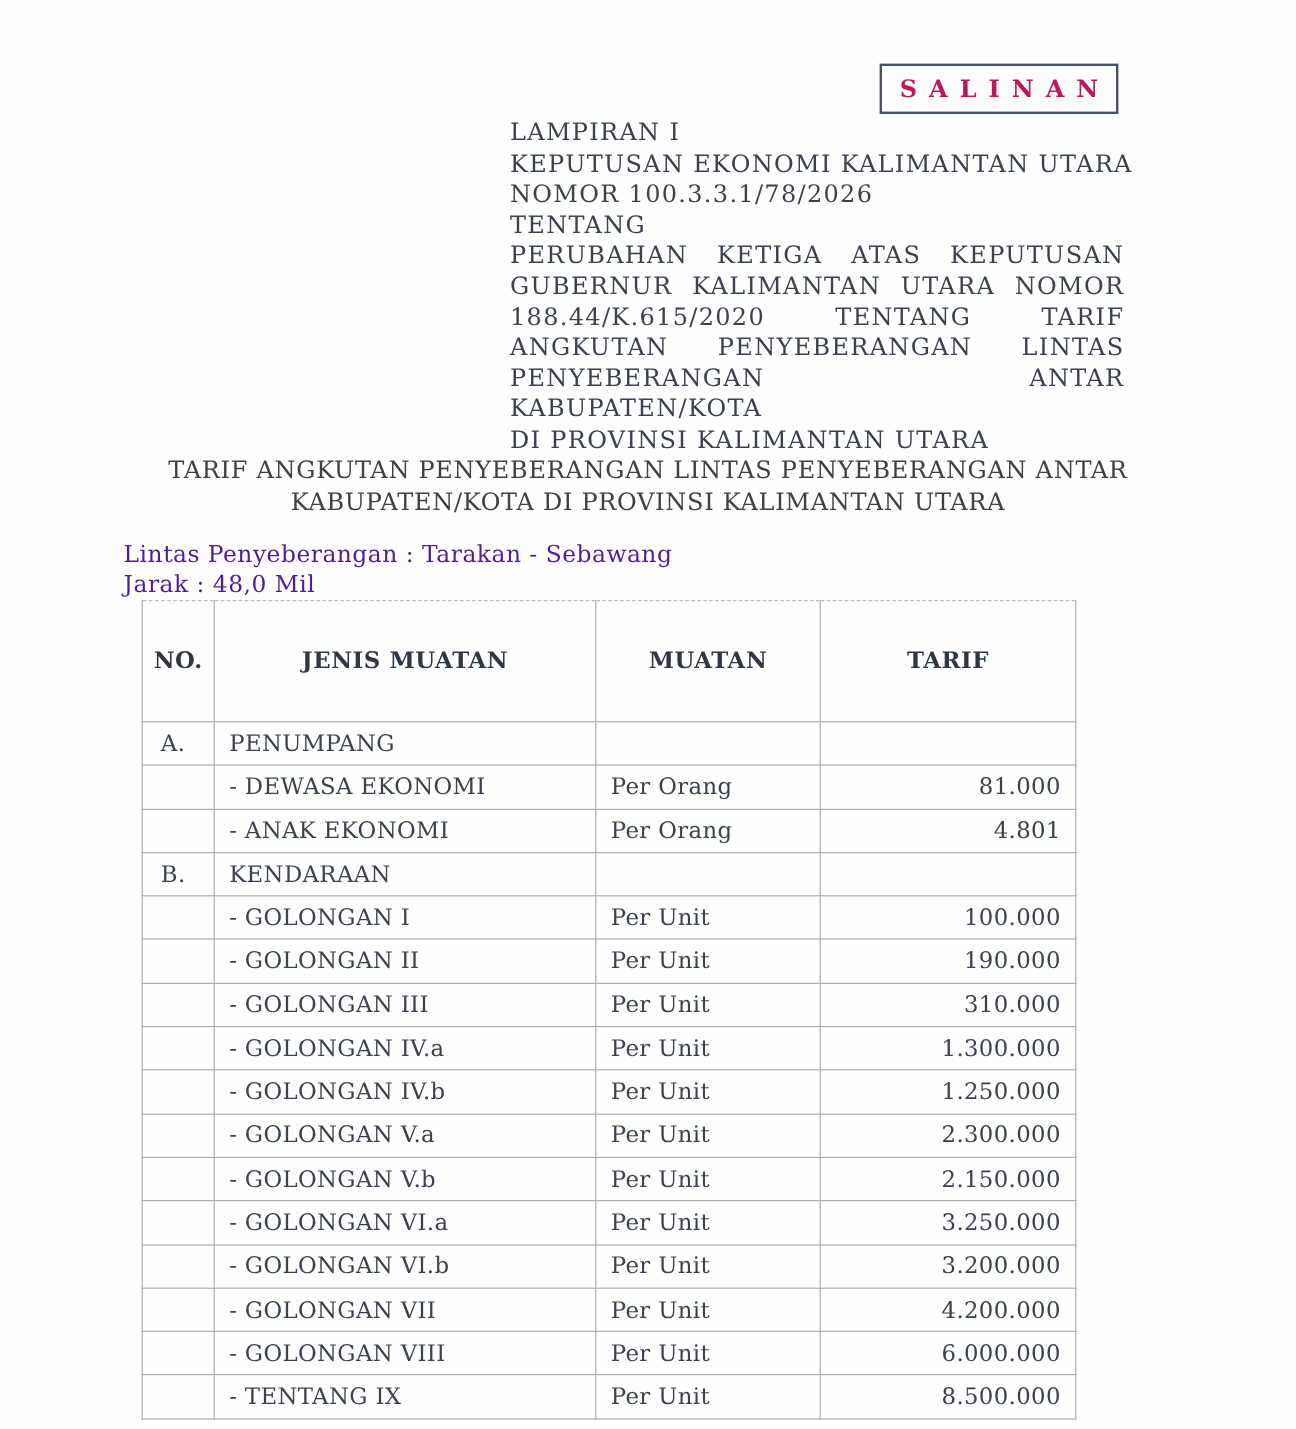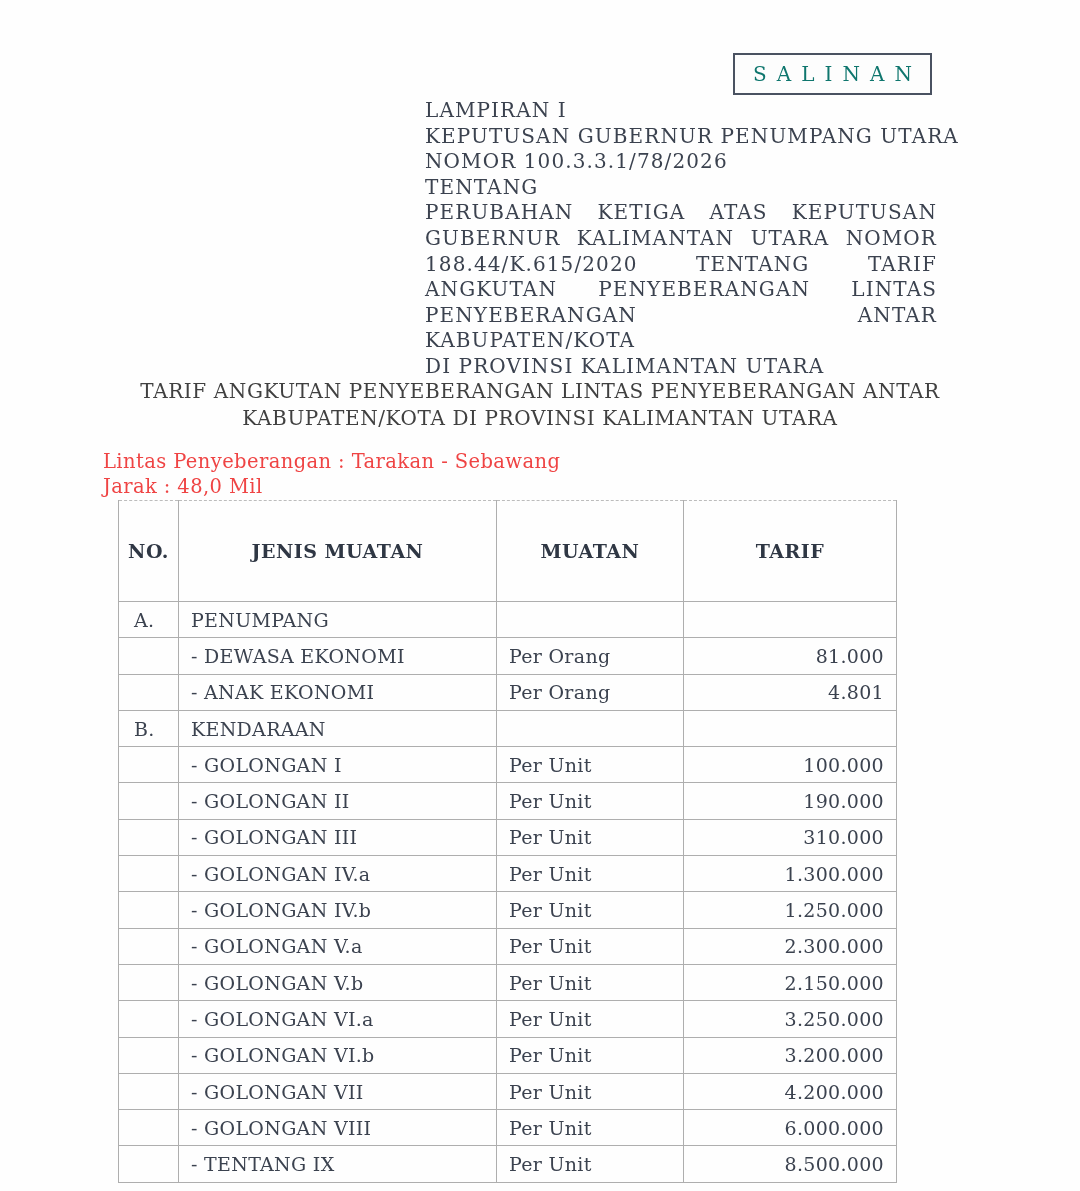--- a/index.html
+++ b/index.html
@@ -14,25 +14,25 @@
   }
   .stamp {
     position: absolute;
     left: 733px; top: 53px;
     width: 195px; height: 38px;
     border: 2px solid #4a5261;
     display: flex; align-items: center; justify-content: center;
     background: #fdfdfd;
   }
   .stamp span {
-    font-weight: normal;
+    font-weight: bold;
     font-size: 20px;
     letter-spacing: 10px;
     margin-right: -10px;
-    color: #0f766e;
+    color: #be185d;
   }
   .header-block {
     position: absolute;
     left: 425px; top: 98px;
     width: 512px;
     font-size: 20px;
     line-height: 25.6px;
     letter-spacing: 1.1px;
     color: #3b424f;
   }
@@ -51,21 +51,21 @@
     line-height: 27px;
     letter-spacing: 0.6px;
     color: #404040;
   }
   .route {
     position: absolute;
     left: 103px; top: 449px;
     font-size: 19.5px;
     line-height: 25px;
     letter-spacing: 0.4px;
-    color: #ef4444;
+    color: #4c1d95;
   }
   table.tariff {
     position: absolute;
     left: 118px; top: 500px;
     width: 778px;
     border-collapse: collapse;
     table-layout: fixed;
     font-size: 19px;
     color: #3b424f;
   }
@@ -97,21 +97,21 @@
 <body>
 
 <div class="page">
 
   <div class="stamp">
     <span>SALINAN</span>
   </div>
 
   <div class="header-block" id="header-block">
       <div class="hline">LAMPIRAN I</div>
-      <div class="hline">KEPUTUSAN GUBERNUR PENUMPANG UTARA</div>
+      <div class="hline">KEPUTUSAN EKONOMI KALIMANTAN UTARA</div>
       <div class="hline">NOMOR 100.3.3.1/78/2026</div>
       <div class="hline">TENTANG</div>
       <div class="hline just">PERUBAHAN KETIGA ATAS KEPUTUSAN</div>
       <div class="hline just">GUBERNUR KALIMANTAN UTARA NOMOR</div>
       <div class="hline just">188.44/K.615/2020 TENTANG TARIF</div>
       <div class="hline just">ANGKUTAN PENYEBERANGAN LINTAS</div>
       <div class="hline just">PENYEBERANGAN ANTAR KABUPATEN/KOTA</div>
       <div class="hline">DI PROVINSI KALIMANTAN UTARA</div>
     </div>
 

